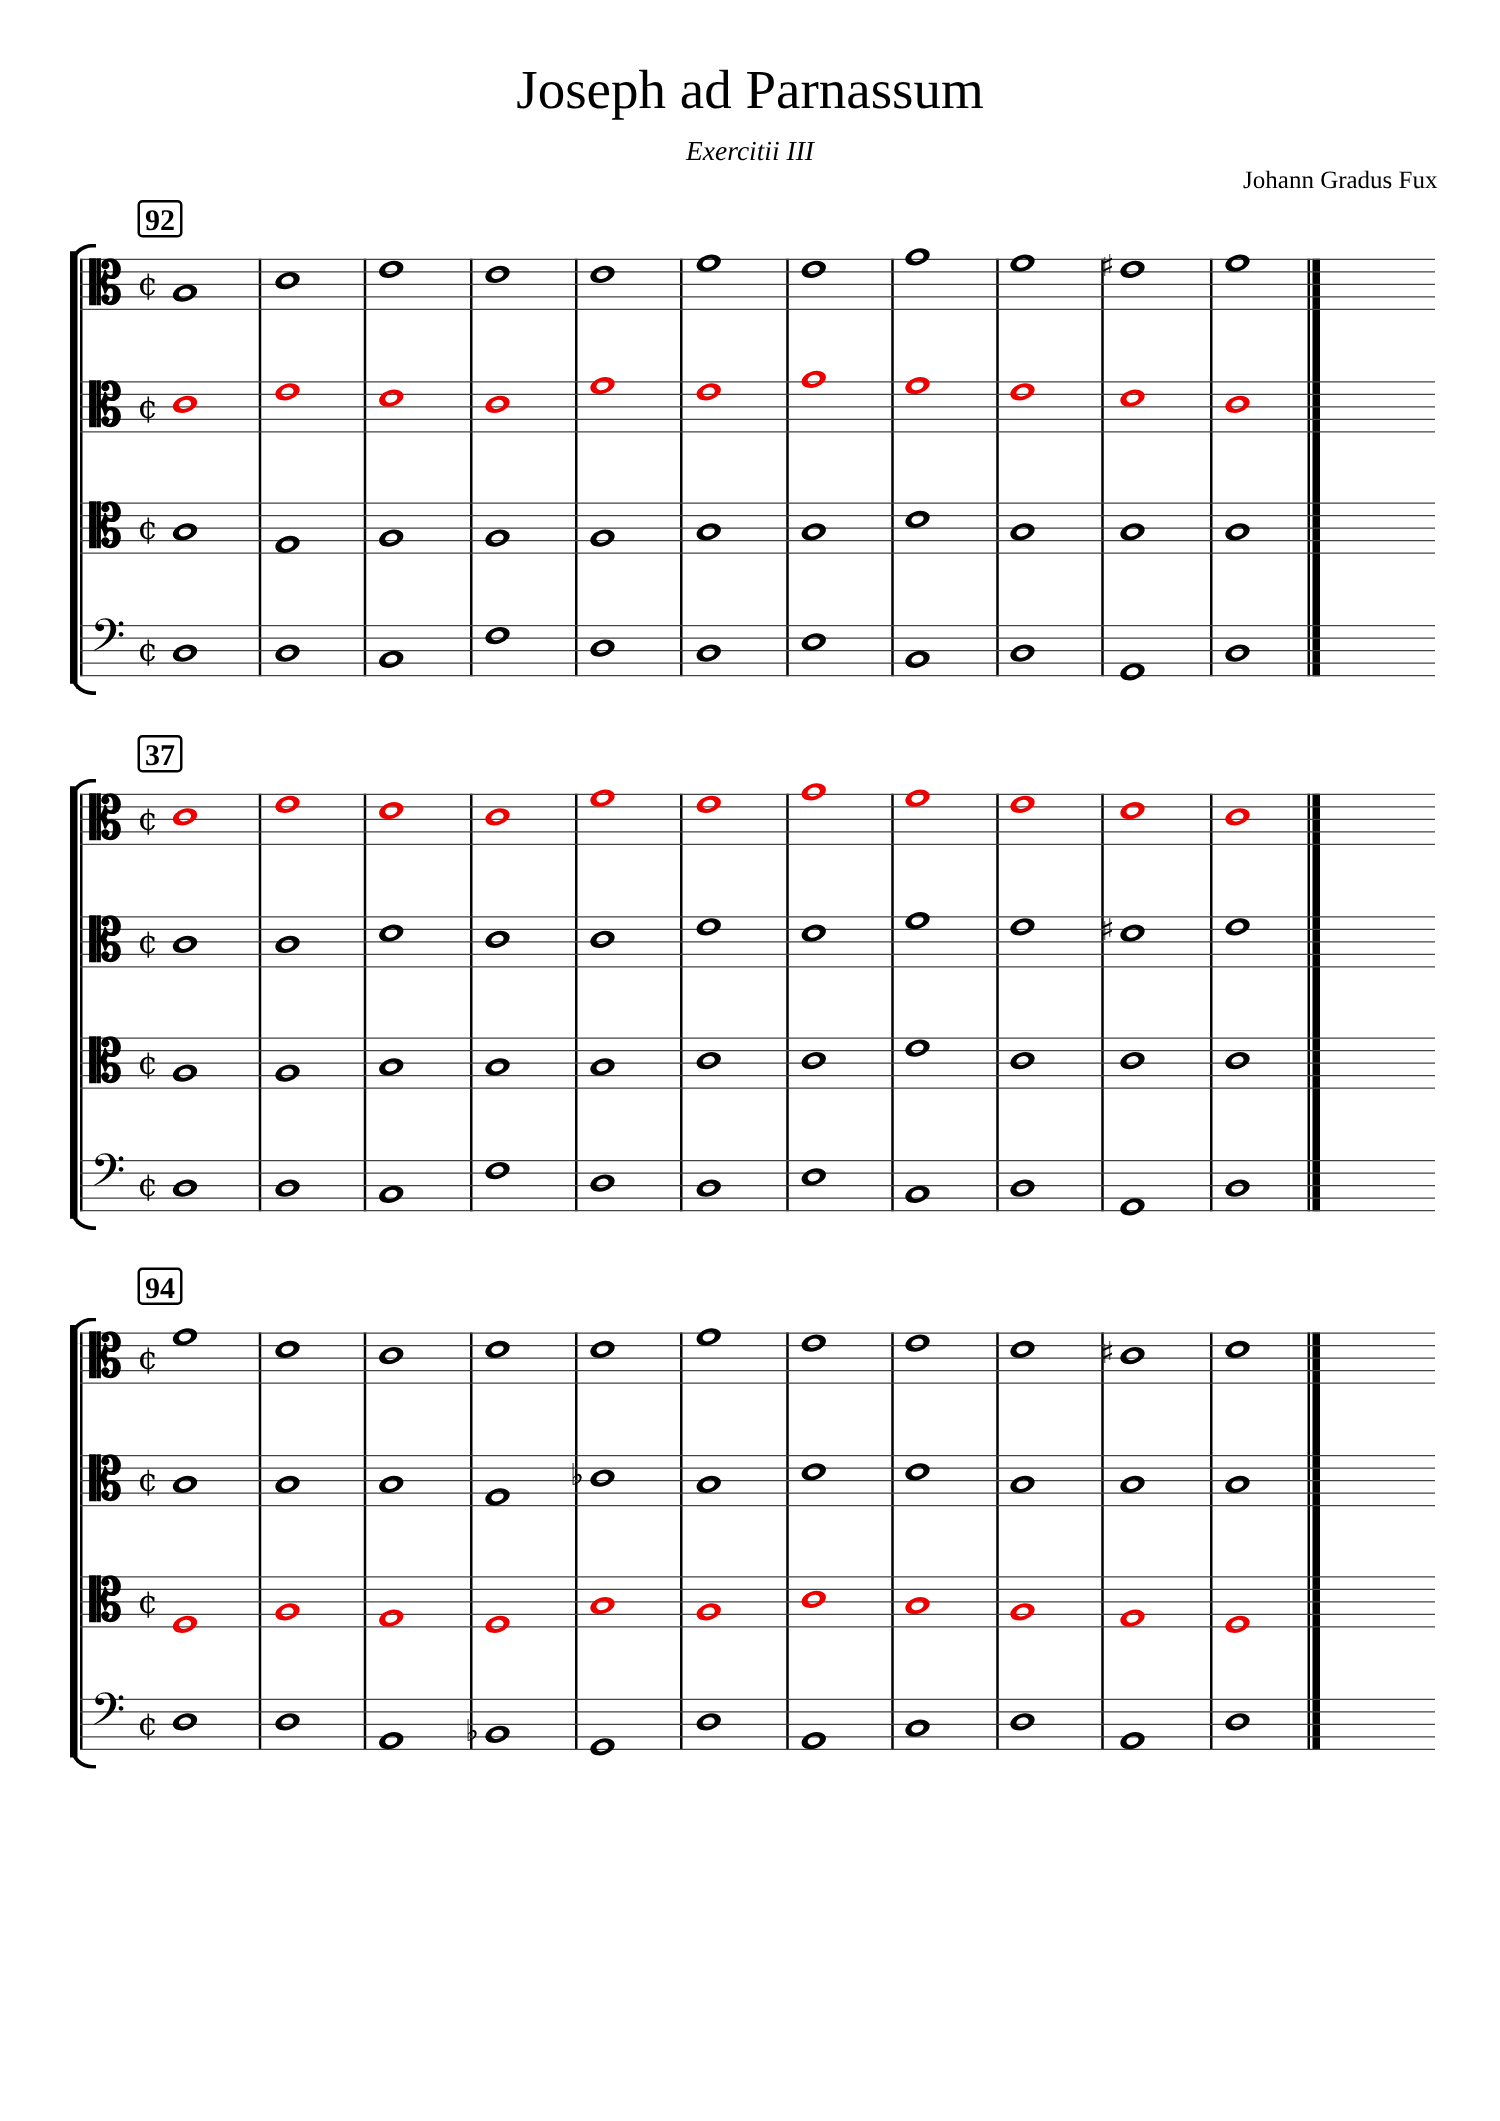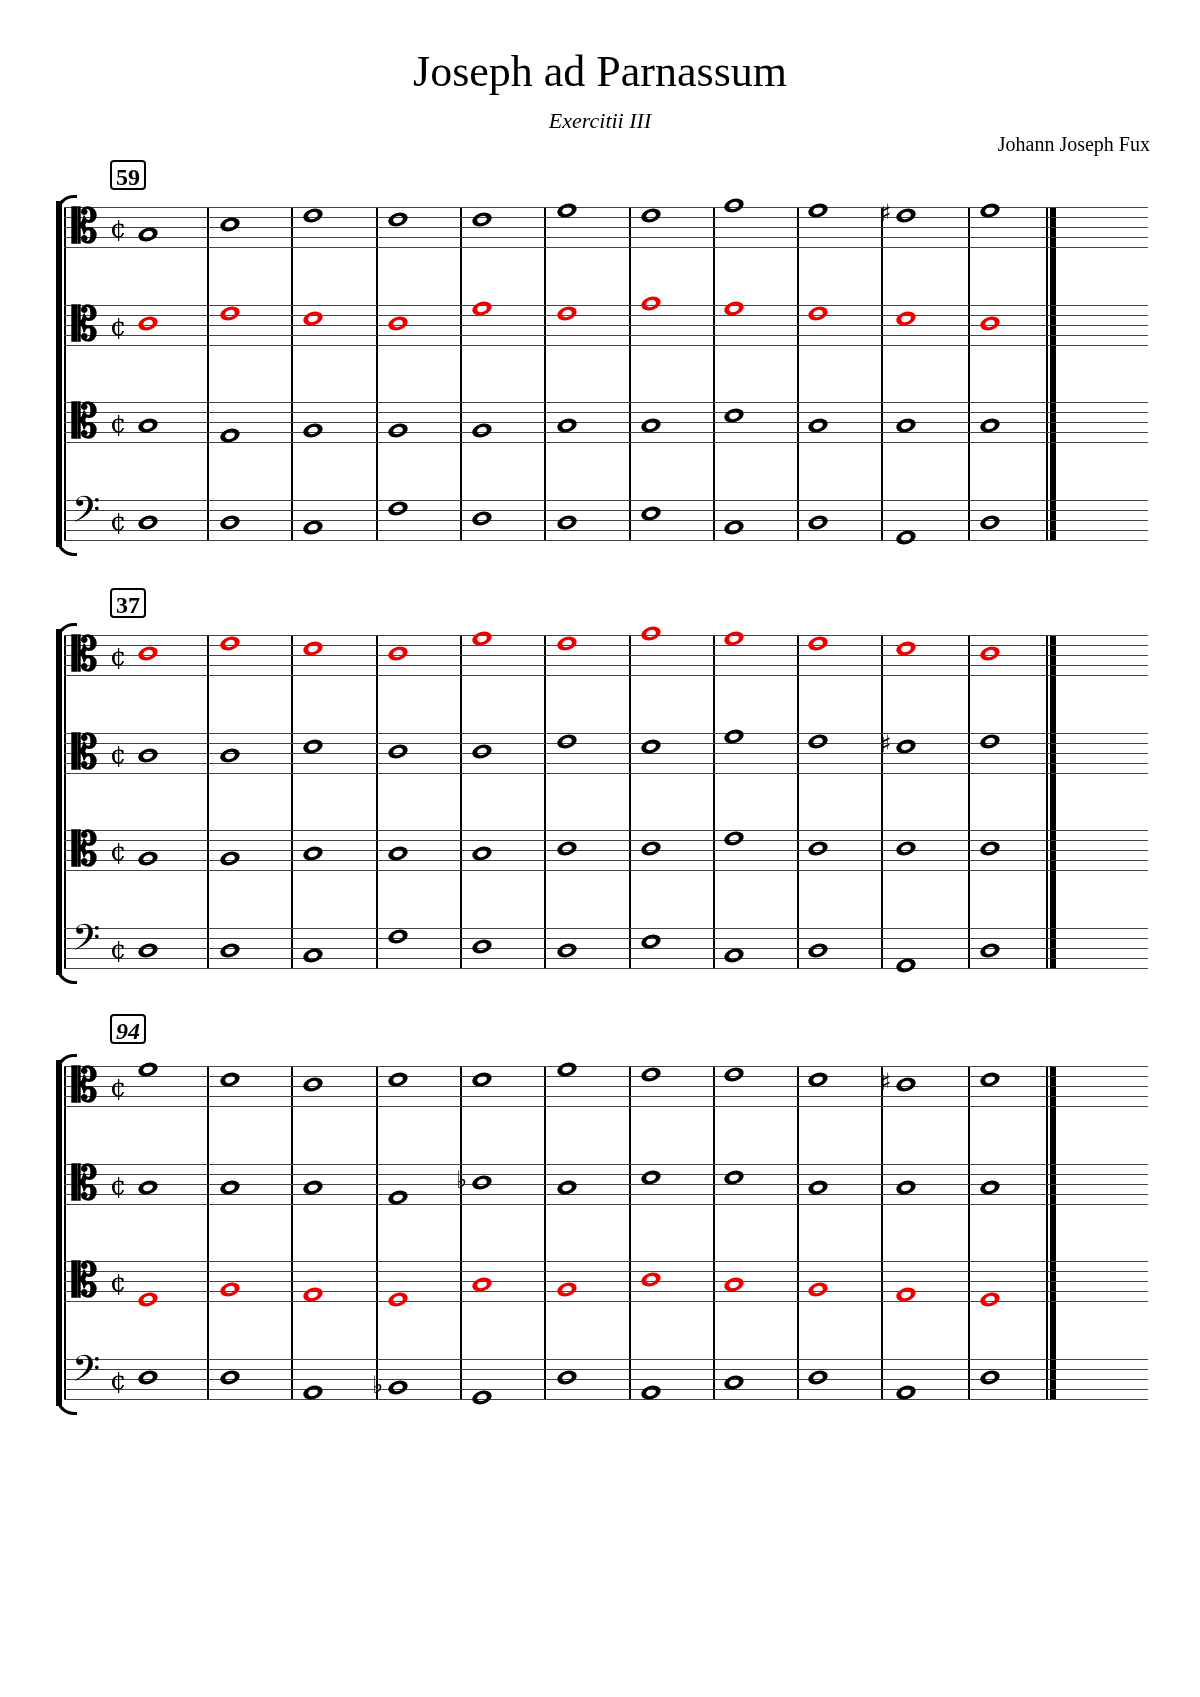--- a/index.html
+++ b/index.html
@@ -26,25 +26,25 @@
   .note { position:absolute; width:20px; height:13px; margin-left:-10px; margin-top:-6.5px; box-sizing:border-box; border-radius:50%; border-style:solid; border-color:currentColor; border-width:3px 5px; transform:rotate(-18deg); }
   .note.red { color:#ee0000; }
   .note.black { color:#000; }
   .acc { position:absolute; font-size:24px; line-height:1; font-family:"DejaVu Sans", sans-serif; }
 </style>
 </head>
 <body>
 
 <div class="title">Joseph ad Parnassum</div>
 <div class="subtitle">Exercitii III</div>
-<div class="composer">Johann Joseph Fux</div>
+<div class="composer">Johann Gradus Fux</div>
 
 <div id="score">
     <div class="system" style="top: 160px; height: 420px;">
-      <div class="rehearsal" style="top: 0px;">59</div>
+      <div class="rehearsal" style="top: 0px;">92</div>
       <div class="bracket" style="top: 41px; height: 346px;"></div>
       <div class="bracket-hook top" style="top: 35px;"></div>
       <div class="bracket-hook bot" style="top: 375px;"></div>
       <div class="syslead" style="top: 47px; height: 334px;"></div>
       <div class="barline" style="left: 207px; top: 47px; height: 334px;"></div>
       <div class="barline" style="left: 291px; top: 47px; height: 334px;"></div>
       <div class="barline" style="left: 376px; top: 47px; height: 334px;"></div>
       <div class="barline" style="left: 460px; top: 47px; height: 334px;"></div>
       <div class="barline" style="left: 544px; top: 47px; height: 334px;"></div>
       <div class="barline" style="left: 629px; top: 47px; height: 334px;"></div>
@@ -230,21 +230,21 @@
         <div class="note black" style="left: 418px; top: 18px;"></div>
         <div class="note black" style="left: 503px; top: 22px;"></div>
         <div class="note black" style="left: 587px; top: 13px;"></div>
         <div class="note black" style="left: 670px; top: 27px;"></div>
         <div class="note black" style="left: 754px; top: 22px;"></div>
         <div class="note black" style="left: 842px; top: 37px;"></div>
         <div class="note black" style="left: 926px; top: 22px;"></div>
       </div>
     </div>
     <div class="system" style="top: 1014px; height: 420px;">
-      <div class="rehearsal" style="top: 0px; font-style: italic;">94</div>
+      <div class="rehearsal" style="top: 0px;">94</div>
       <div class="bracket" style="top: 46px; height: 346px;"></div>
       <div class="bracket-hook top" style="top: 40px;"></div>
       <div class="bracket-hook bot" style="top: 380px;"></div>
       <div class="syslead" style="top: 52px; height: 334px;"></div>
       <div class="barline" style="left: 207px; top: 52px; height: 334px;"></div>
       <div class="barline" style="left: 291px; top: 52px; height: 334px;"></div>
       <div class="barline" style="left: 376px; top: 52px; height: 334px;"></div>
       <div class="barline" style="left: 460px; top: 52px; height: 334px;"></div>
       <div class="barline" style="left: 544px; top: 52px; height: 334px;"></div>
       <div class="barline" style="left: 629px; top: 52px; height: 334px;"></div>

